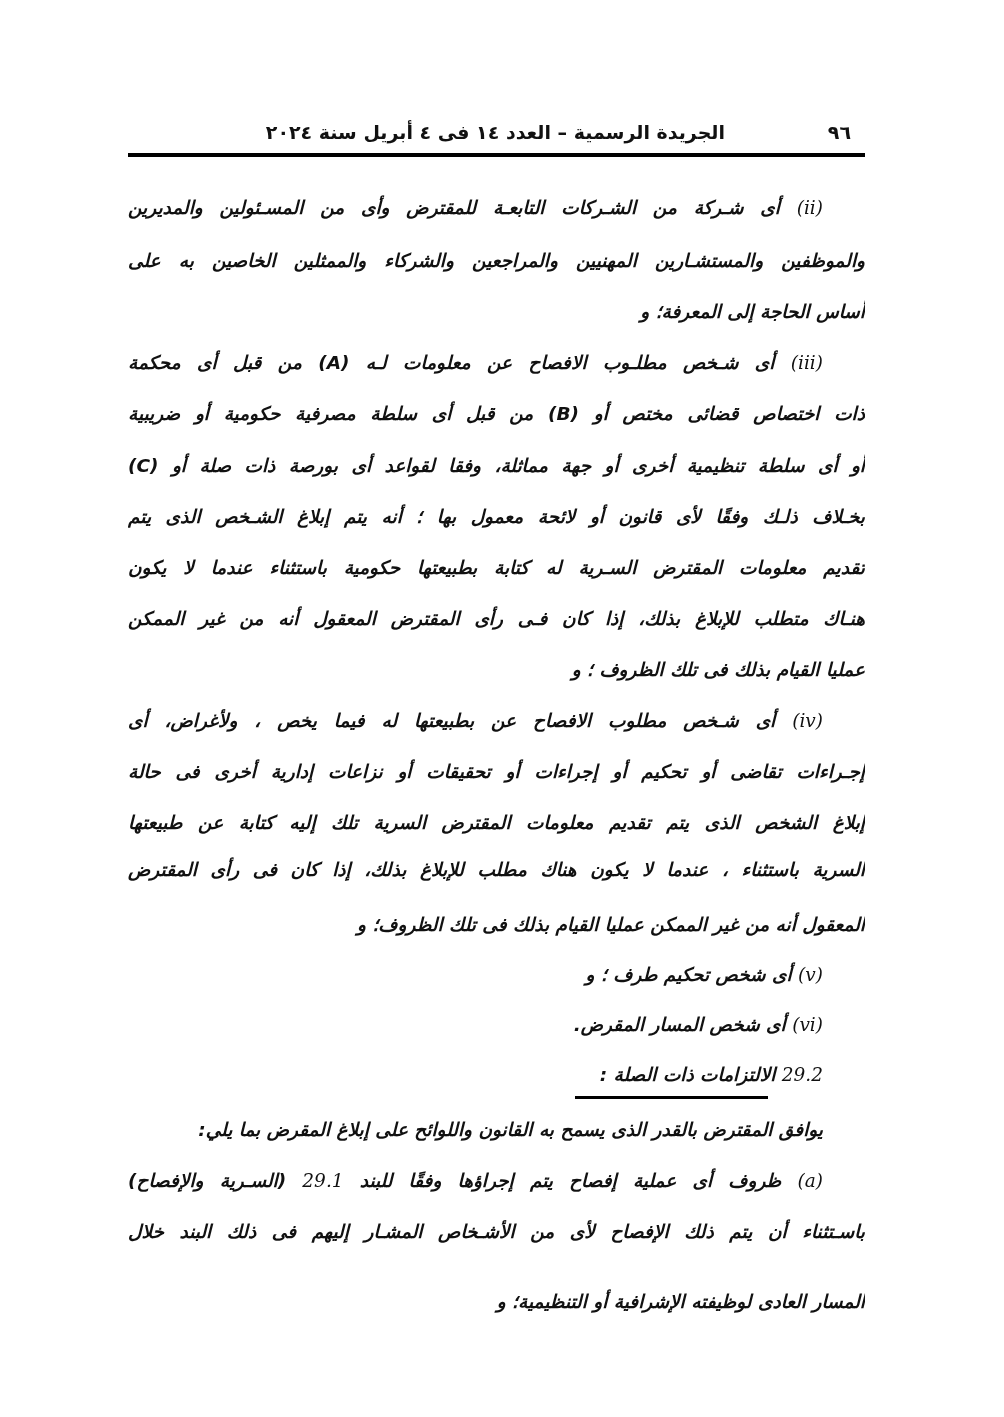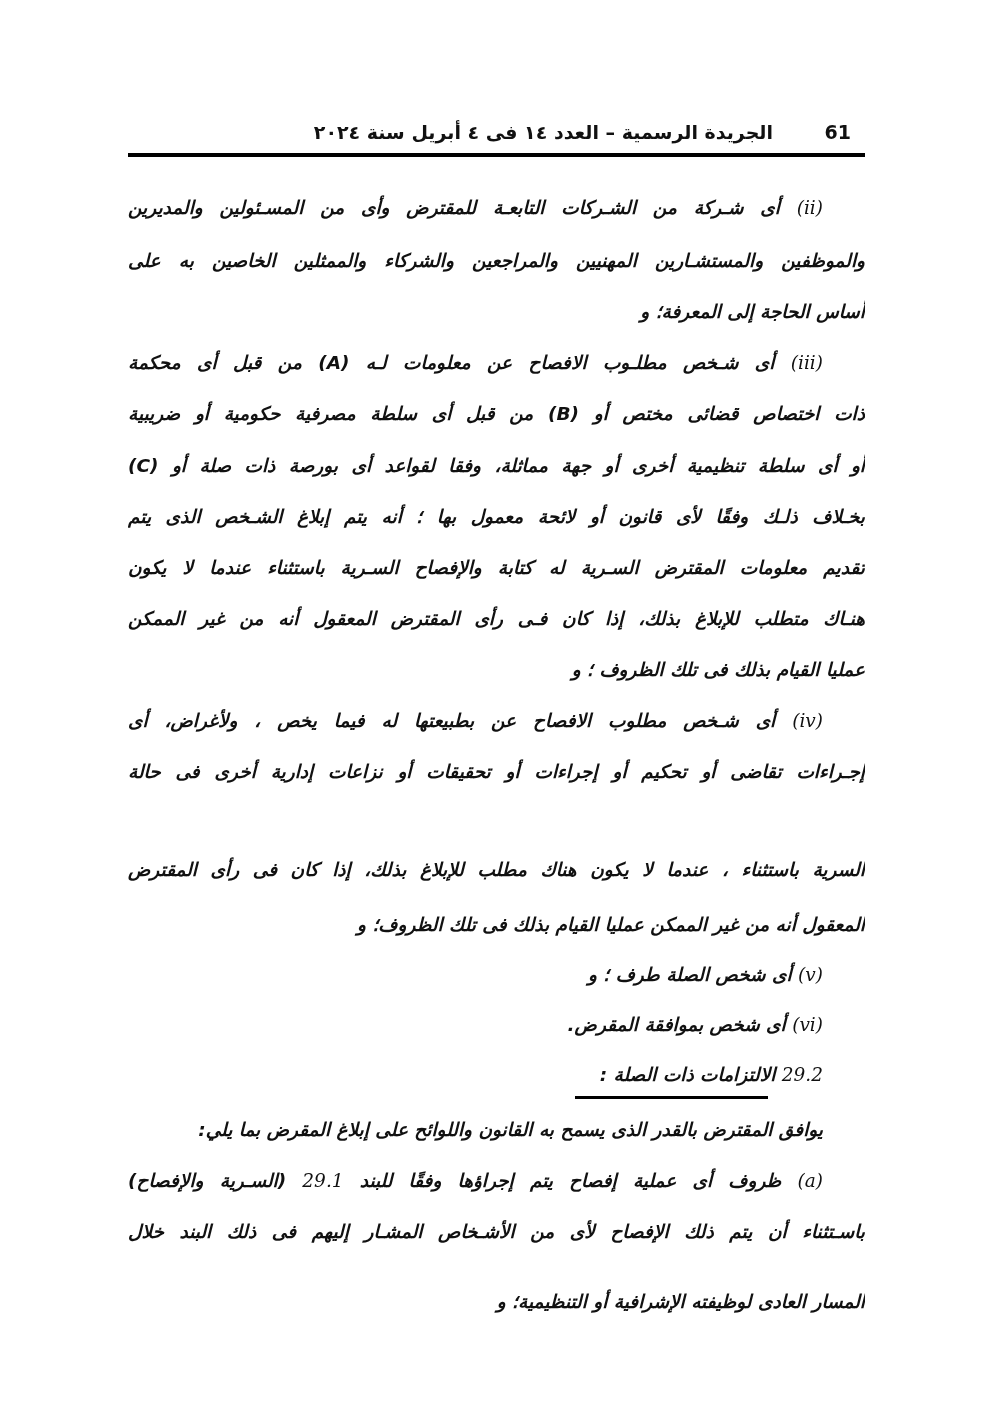--- a/index.html
+++ b/index.html
@@ -31,21 +31,21 @@
       align-items: center;
       font-family: "DejaVu Sans", sans-serif;
       font-weight: bold;
       font-size: 19px;
     }
     .page-number {
       margin-right: 14px;
       width: 40px;
     }
     .running-title {
-      margin-right: 38px;
+      margin-right: 86px;
       white-space: nowrap;
       text-align: center;
     }
     .header-rule {
       position: absolute;
       left: 128px;
       top: 153px;
       width: 737px;
       height: 4px;
       background: #000000;
@@ -82,44 +82,45 @@
       height: 3px;
       background: #000000;
     }
   </style>
 </head>
 <body>
 
 <div class="page">
 
   <div class="header">
-    <span class="page-number">61</span>
+    <span class="page-number">٩٦</span>
     <span class="running-title">الجريدة الرسمية – العدد ١٤ فى ٤ أبريل سنة ٢٠٢٤</span>
   </div>
   <div class="header-rule"></div>
 
   <div class="line justify indent" style="top:188px"><span class="latin">(ii)</span> <span>أى شـركة من الشـركات التابعـة للمقترض وأى من المسـئولين والمديرين</span></div>
   <div class="line justify" style="top:241px">والموظفين والمستشـارين المهنيين والمراجعين والشركاء والممثلين الخاصين به على</div>
   <div class="line" style="top:292px">أساس الحاجة إلى المعرفة؛ و</div>
 
   <div class="line justify indent" style="top:343px"><span class="latin">(iii)</span> <span>أى شـخص مطلـوب الافصاح عن معلومات لـه (A) من قبل أى محكمة</span></div>
   <div class="line justify" style="top:394px">ذات اختصاص قضائى مختص أو (B) من قبل أى سلطة مصرفية حكومية أو ضريبية</div>
   <div class="line justify" style="top:446px">أو أى سلطة تنظيمية أخرى أو جهة مماثلة، وفقا لقواعد أى بورصة ذات صلة أو (C)</div>
   <div class="line justify" style="top:497px">بخـلاف ذلـك وفقًا لأى قانون أو لائحة معمول بها ؛ أنه يتم إبلاغ الشـخص الذى يتم</div>
-  <div class="line justify" style="top:548px">تقديم معلومات المقترض السـرية له كتابة والإفصاح السـرية باستثناء عندما لا يكون</div>
+  <div class="line justify" style="top:548px">تقديم معلومات المقترض السـرية له كتابة بطبيعتها حكومية باستثناء عندما لا يكون</div>
   <div class="line" style="top:650px">عمليا القيام بذلك فى تلك الظروف ؛ و</div>
   <div class="line justify" style="top:599px">هنـاك متطلب للإبلاغ بذلك، إذا كان فـى رأى المقترض المعقول أنه من غير الممكن</div>
 
   <div class="line justify indent" style="top:701px"><span class="latin">(iv)</span> <span>أى شـخص مطلوب الافصاح عن بطبيعتها له فيما يخص ، ولأغراض، أى</span></div>
   <div class="line justify" style="top:752px">إجـراءات تقاضى أو تحكيم أو إجراءات أو تحقيقات أو نزاعات إدارية أخرى فى حالة</div>
+  <div class="line justify" style="top:803px">إبلاغ الشخص الذى يتم تقديم معلومات المقترض السرية تلك إليه كتابة عن طبيعتها</div>
   <div class="line justify" style="top:850px">السرية باستثناء ، عندما لا يكون هناك مطلب للإبلاغ بذلك، إذا كان فى رأى المقترض</div>
   <div class="line" style="top:905px">المعقول أنه من غير الممكن عمليا القيام بذلك فى تلك الظروف؛ و</div>
 
-  <div class="line indent" style="top:955px"><span class="latin">(v)</span> <span>أى شخص الصلة طرف ؛ و</span></div>
-  <div class="line indent" style="top:1005px"><span class="latin">(vi)</span> <span>أى شخص بموافقة المقرض.</span></div>
+  <div class="line indent" style="top:955px"><span class="latin">(v)</span> <span>أى شخص تحكيم طرف ؛ و</span></div>
+  <div class="line indent" style="top:1005px"><span class="latin">(vi)</span> <span>أى شخص المسار المقرض.</span></div>
 
   <div class="line indent" style="top:1055px"><span class="latin">29.2</span> <span>الالتزامات ذات الصلة :</span></div>
   <div class="heading-underline"></div>
 
   <div class="line indent" style="top:1110px">يوافق المقترض بالقدر الذى يسمح به القانون واللوائح على إبلاغ المقرض بما يلي:</div>
   <div class="line justify indent" style="top:1161px"><span class="latin">(a)</span> <span>ظروف أى عملية إفصاح يتم إجراؤها وفقًا للبند</span> <span class="latin">29.1</span> <span>(السـرية والإفصاح)</span></div>
   <div class="line justify" style="top:1212px">باسـتثناء أن يتم ذلك الإفصاح لأى من الأشـخاص المشـار إليهم فى ذلك البند خلال</div>
   <div class="line" style="top:1282px">المسار العادى لوظيفته الإشرافية أو التنظيمية؛ و</div>
 
 </div>

